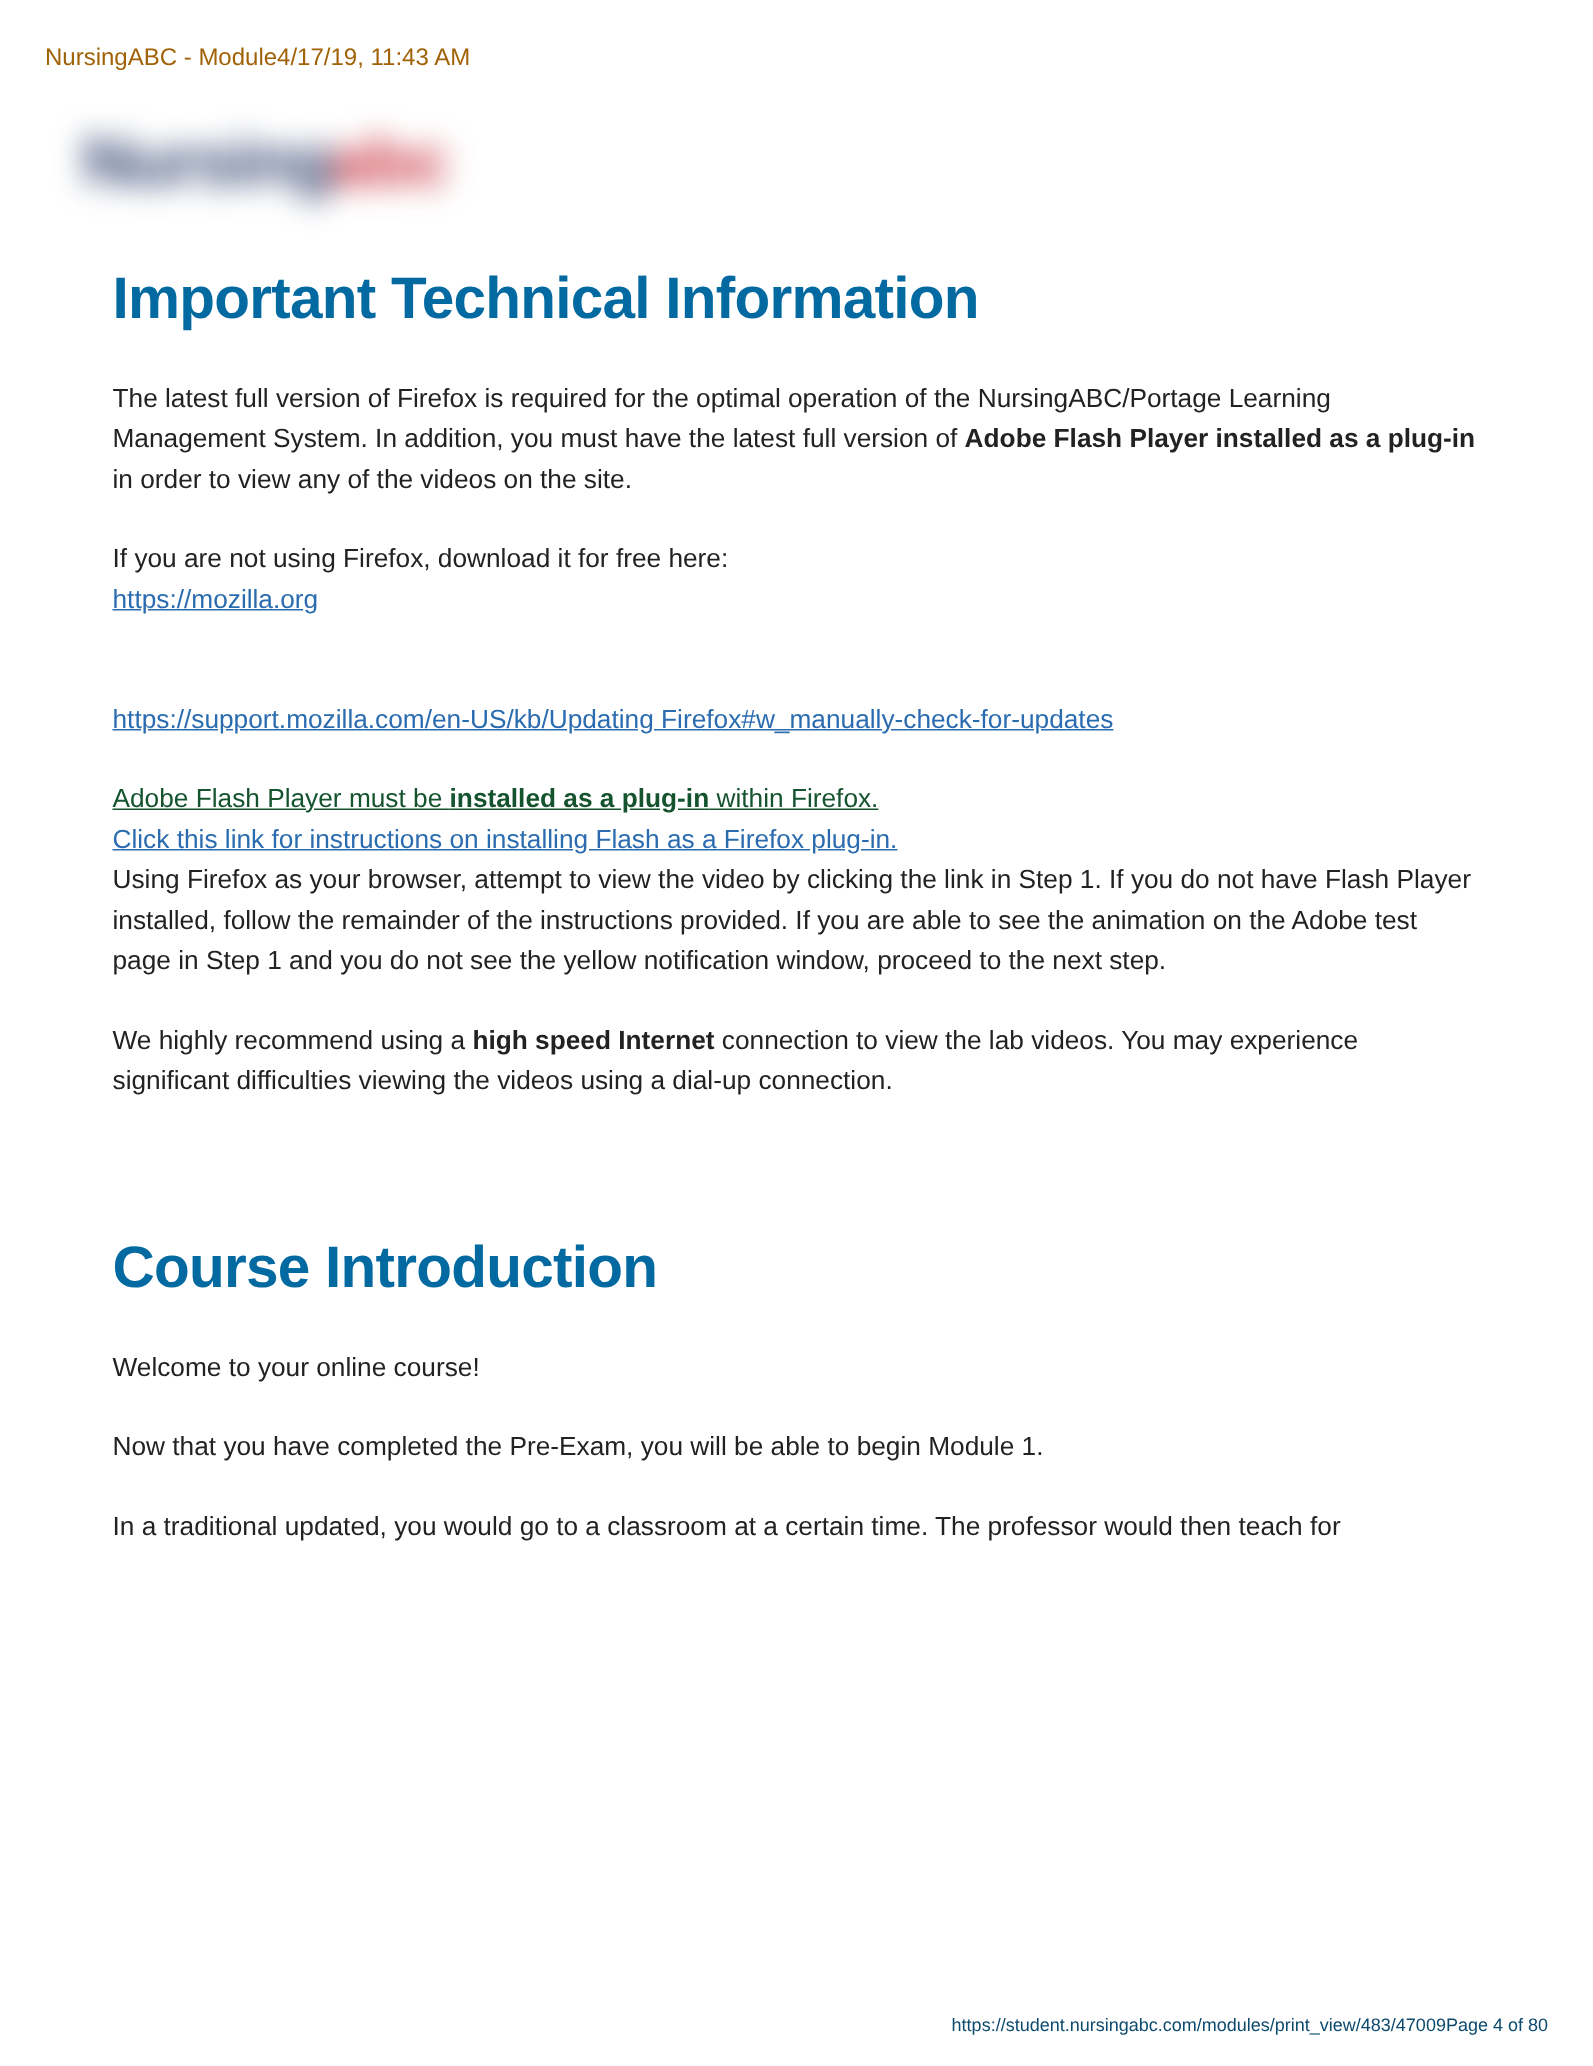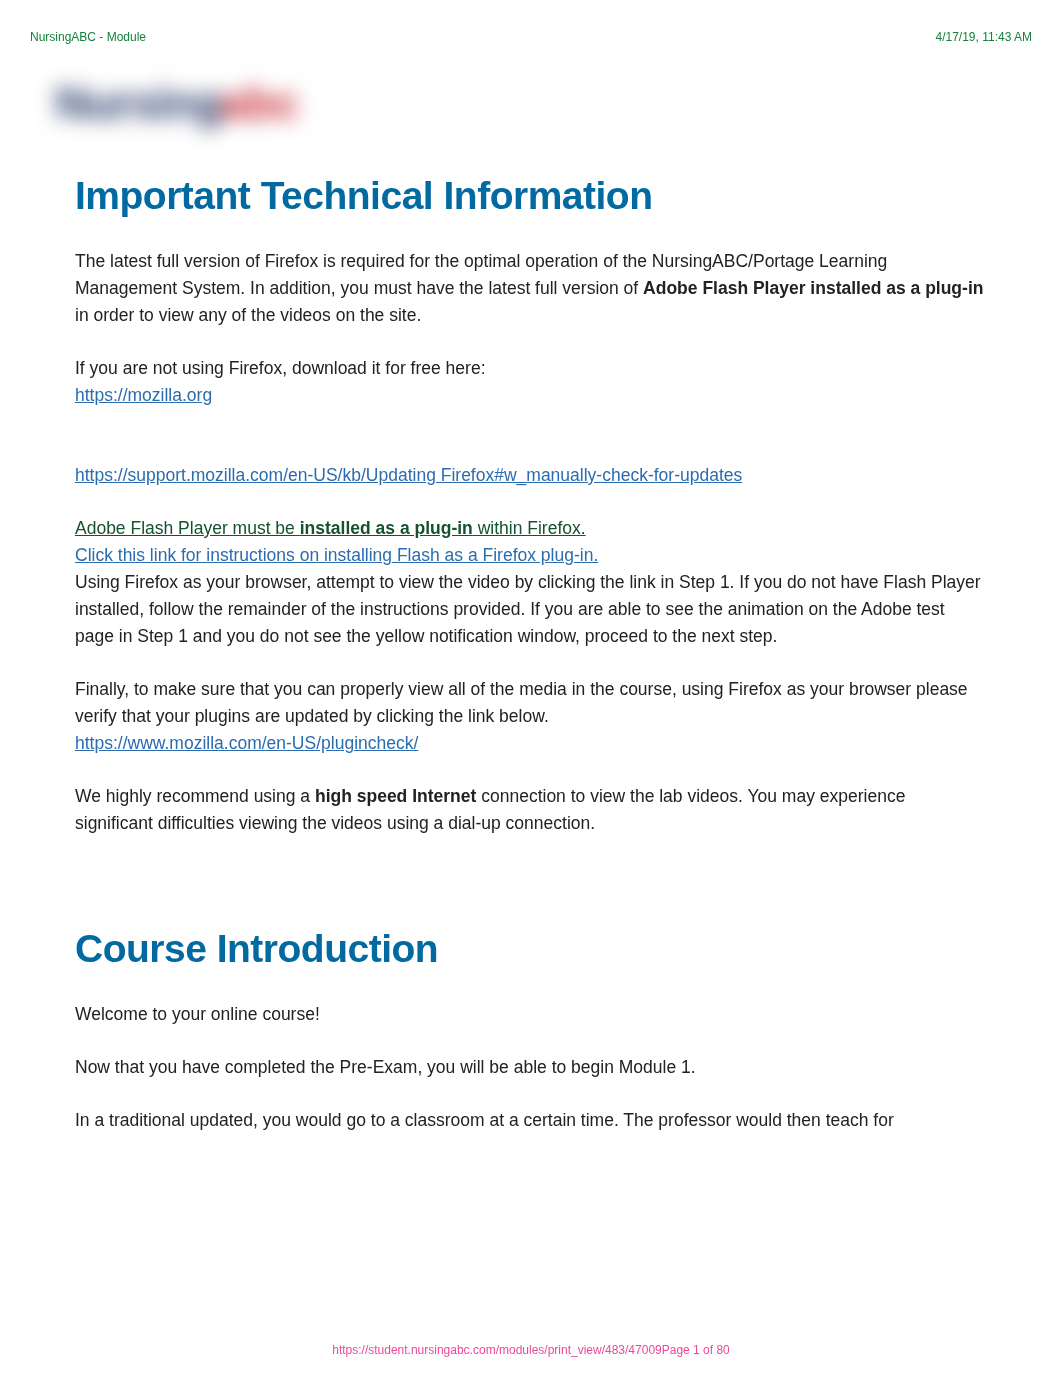--- a/index.html
+++ b/index.html
@@ -7,23 +7,23 @@
     font-family: Arial, Helvetica, sans-serif;
     background: #ffffff;
     color: #222222;
     width: 1062px;
     min-height: 1377px;
     position: relative;
     padding: 30px 30px 20px 30px;
   }
   .header-row {
     display: flex;
-    justify-content: space-between;
-    font-size: 12px;
-    color: #15803d;
+    justify-content: flex-start;
+    font-size: 16px;
+    color: #a16207;
     margin-bottom: 20px;
   }
   .logo-wrap {
     margin: 0 0 10px 15px;
   }
   .logo {
     width: 290px;
     height: 100px;
     filter: blur(10px);
     position: relative;
@@ -62,23 +62,23 @@
     margin-bottom: 26px;
   }
   p.tight { margin-bottom: 0; }
   .link { color: #2b6cb0; }
   .red { color: #14532d; text-decoration: underline; }
   strong { font-weight: 700; }
   .footer-row {
     position: absolute;
     left: 30px; right: 30px; bottom: 20px;
     display: flex;
-    justify-content: center;
+    justify-content: flex-end;
     font-size: 12px;
-    color: #ec4899;
+    color: #0c4a6e;
   }
 </style>
 </head>
 <body>
 
 <div class="header-row">
   <span>NursingABC - Module</span>
   <span>4/17/19, 11:43 AM</span>
 </div>
 
@@ -108,35 +108,31 @@
   </p>
 
   <p>
     <span class="red">
       <span>Adobe Flash Player must be </span><strong>installed as a plug-in</strong><span> within Firefox.</span>
     </span><br>
     <a class="link" href="#">Click this link for instructions on installing Flash as a Firefox plug-in.</a><br>
     <span>Using Firefox as your browser, attempt to view the video by clicking the link in Step 1.  If you do not have Flash Player installed, follow the remainder of the instructions provided.  If you are able to see the animation on the Adobe test page in Step 1 and you do not see the yellow notification window, proceed to the next step.</span>
   </p>
 
-  <p>
-    <span>Finally, to make sure that you can properly view all of the media in the course, using Firefox as your browser please verify that your plugins are updated by clicking the link below.</span><br>
-    <a class="link" href="#">https://www.mozilla.com/en-US/plugincheck/</a>
-  </p>
 
   <p>
     <span>We highly recommend using a </span><strong>high speed Internet</strong><span> connection to view the lab videos.  You may experience significant difficulties viewing the videos using a dial-up connection.</span>
   </p>
 
   <h1 class="second">Course Introduction</h1>
 
   <p>Welcome to your online course!</p>
 
   <p>Now that you have completed the Pre-Exam, you will be able to begin Module 1.</p>
 
   <p class="tight">In a traditional updated, you would go to a classroom at a certain time. The professor would then teach for</p>
 
 </div>
 
 <div class="footer-row">
   <span>https://student.nursingabc.com/modules/print_view/483/47009</span>
-  <span>Page 1 of 80</span>
+  <span>Page 4 of 80</span>
 </div>
 
 </body></html>

